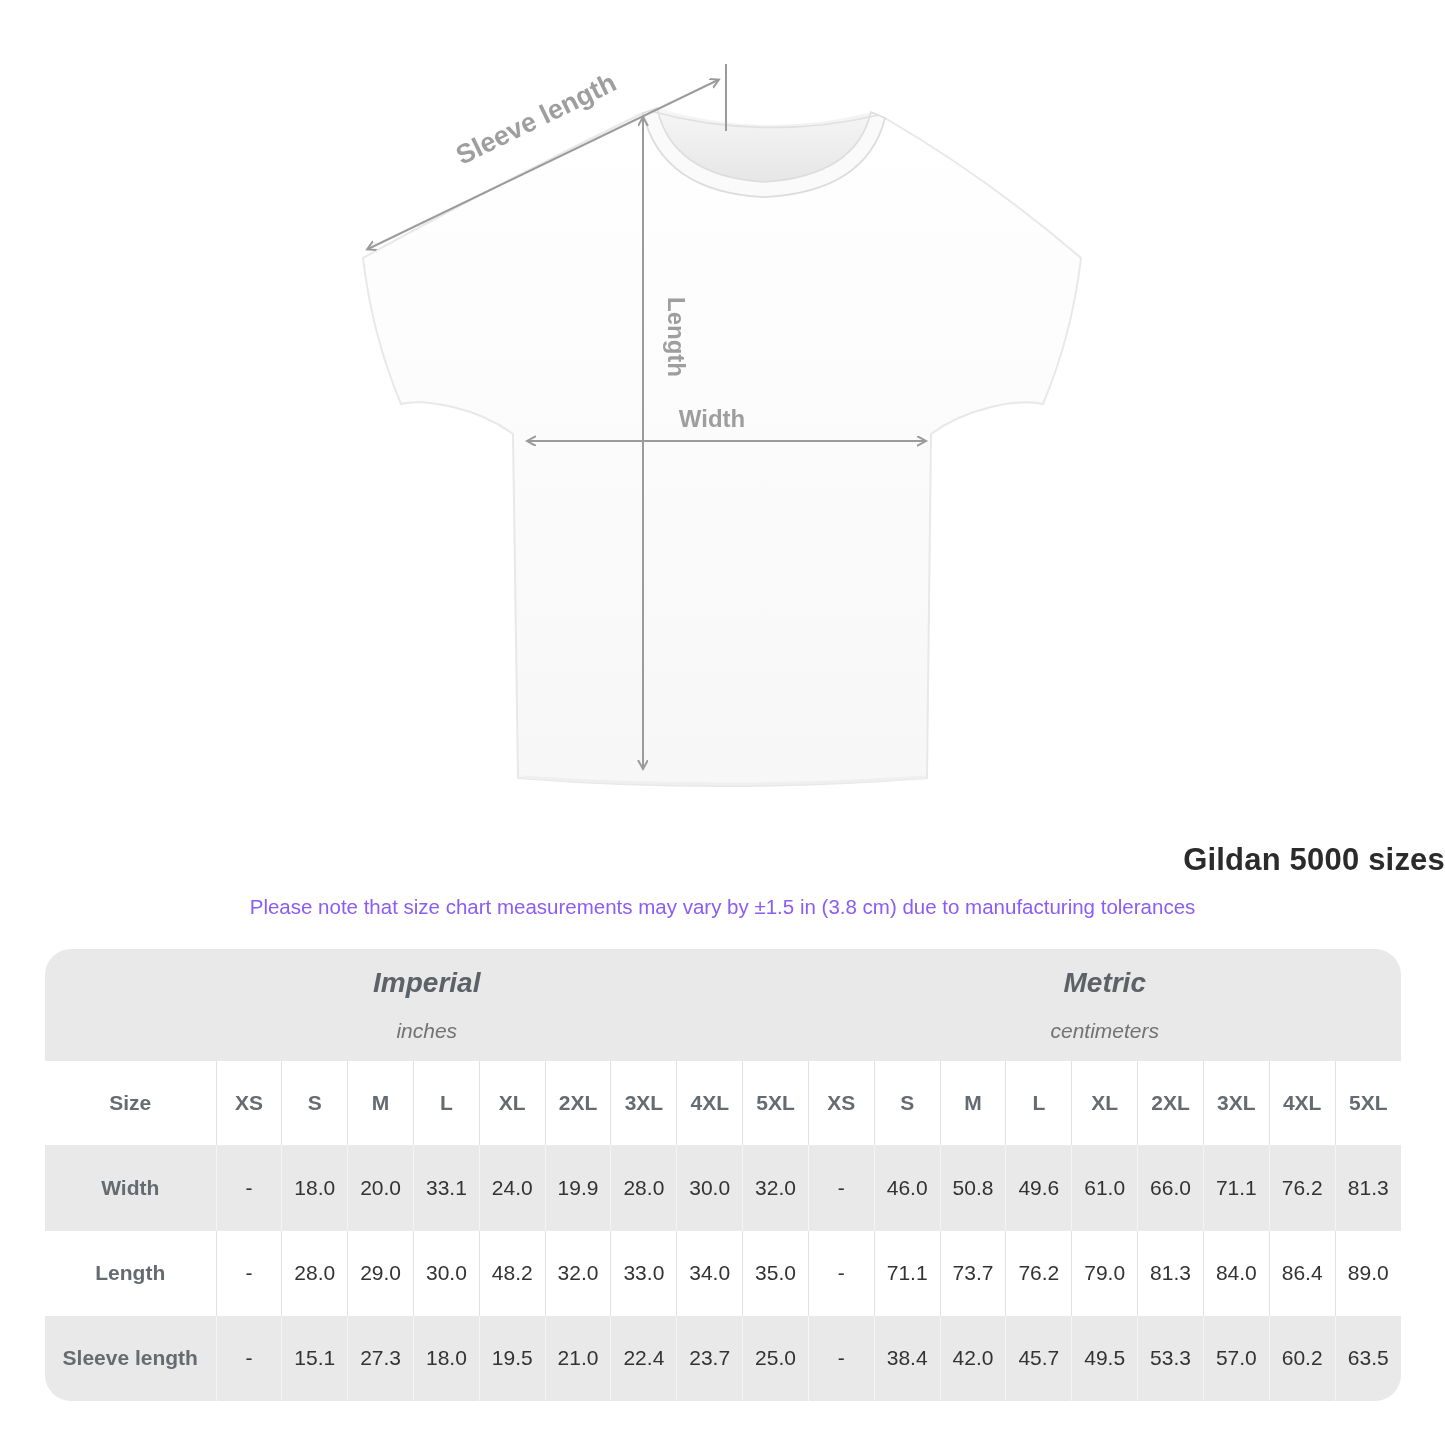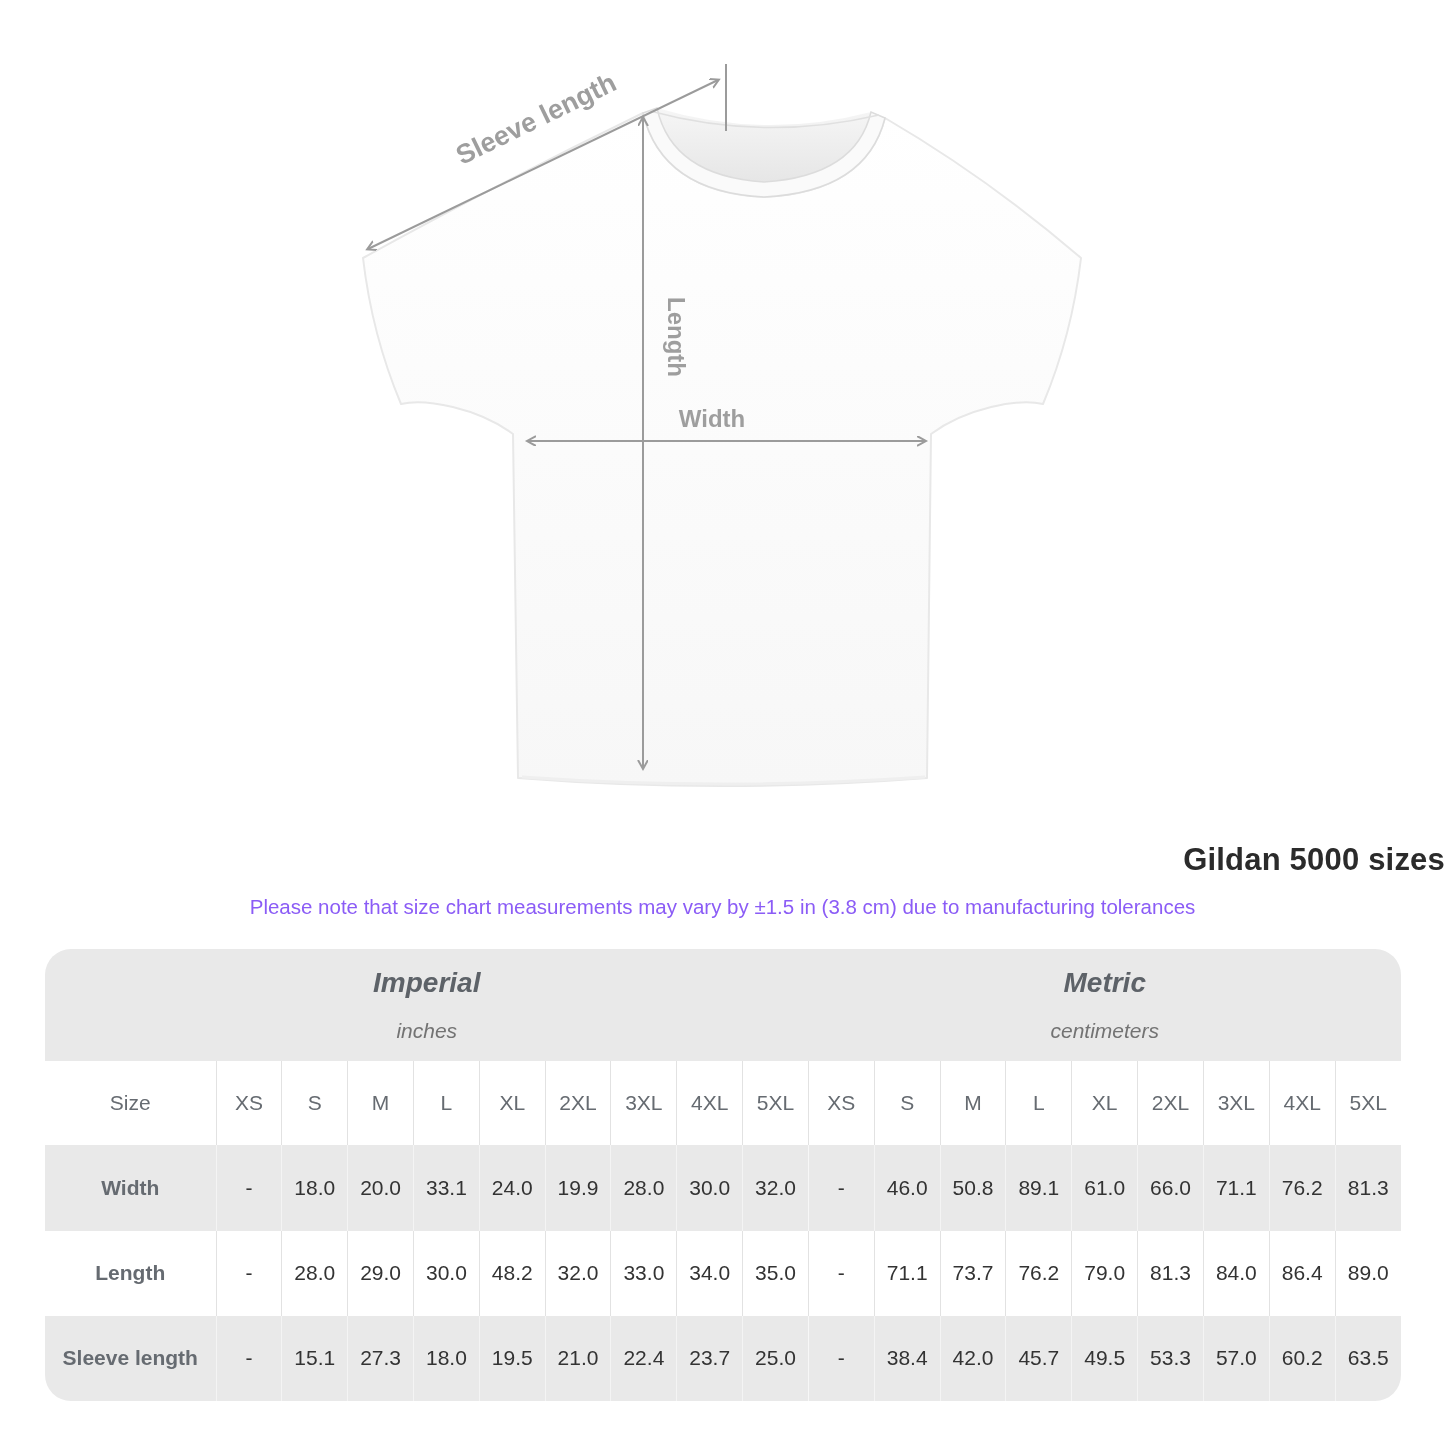--- a/index.html
+++ b/index.html
@@ -17,21 +17,21 @@
   }
   table.size{border-collapse:collapse;table-layout:fixed;width:100%;height:100%;}
   table.size td{text-align:center;vertical-align:middle;padding:0;}
   col.col-label{width:171px;}
   tr.band td{background:#e9e9e9;border:none;}
   .sec{font-size:28px;font-weight:bold;font-style:italic;color:#5d6268;}
   .unit{margin-top:20px;font-size:21px;font-style:italic;color:#737373;}
   tr.band{height:112px;}
   tr.hdr{height:84px;}
   tr.data{height:85px;}
-  tr.hdr td{font-weight:normal;font-size:21px;color:#666b71;background:#ffffff;border-left:1px solid #e2e2e2;margin-top:39px;}
+  tr.hdr td{font-weight:bold;font-size:21px;color:#666b71;background:#ffffff;border-left:1px solid #e2e2e2;margin-top:39px;}
   tr.data td{font-size:21px;color:#333333;background:#ffffff;border-left:1px solid #e2e2e2;}
   tr.data td.lbl{font-weight:bold;font-size:21px;color:#666b71;}
   tr.hdr td:first-child, tr.data td:first-child{border-left:none;}
   tr.alt td{background:#e9e9e9;border-left-color:#f4f4f4;}
   td.mid{border-left-width:2px;}
   tr.alt td.mid{border-left-color:#f7f7f7;}
 </style>
 </head>
 <body>
 
@@ -157,21 +157,21 @@
         <td>20.0</td>
         <td>33.1</td>
         <td>24.0</td>
         <td>19.9</td>
         <td>28.0</td>
         <td>30.0</td>
         <td>32.0</td>
         <td class="mid">-</td>
         <td>46.0</td>
         <td>50.8</td>
-        <td>89.1</td>
+        <td>49.6</td>
         <td>61.0</td>
         <td>66.0</td>
         <td>71.1</td>
         <td>76.2</td>
         <td>81.3</td>
       </tr>
       <tr class="data">
         <td class="lbl">Length</td>
         <td>-</td>
         <td>28.0</td>

